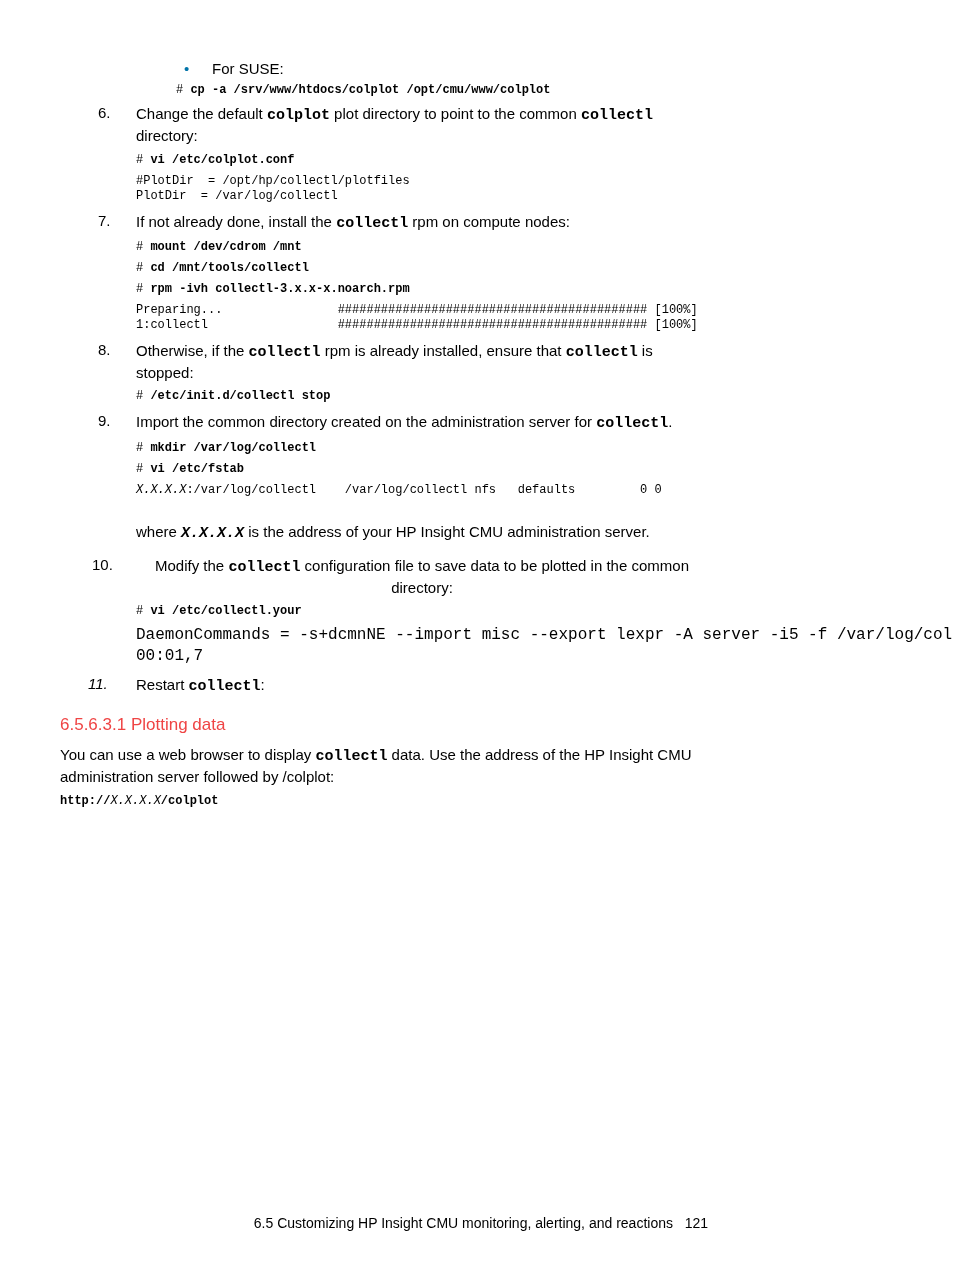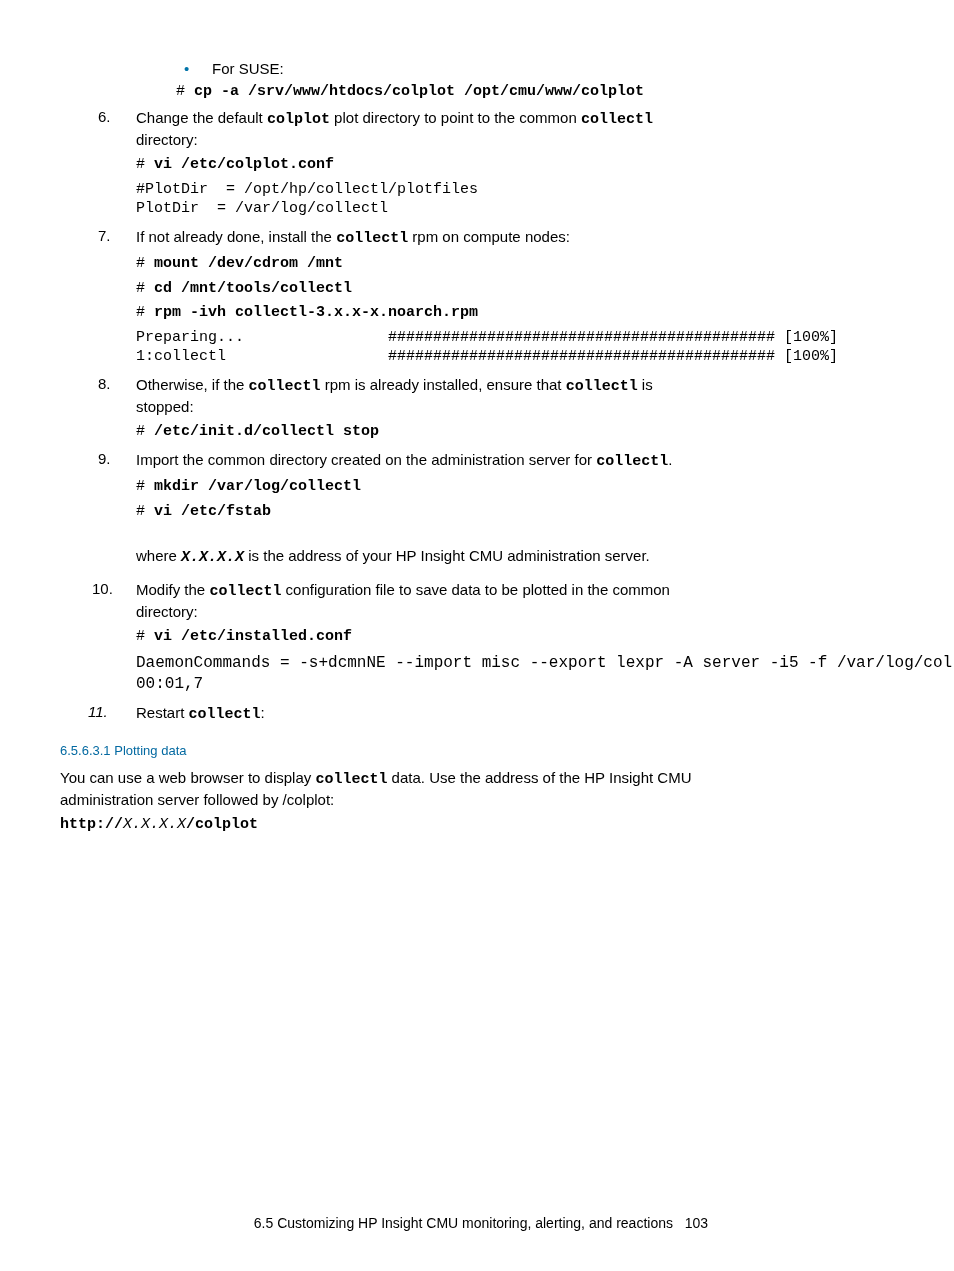--- a/index.html
+++ b/index.html
@@ -49,34 +49,34 @@
     position: absolute;
     left: 48px;
     top: 0;
     color: #0073a8;
     font-size: 15px;
   }
   .code-block {
     font-family: "Courier New", Courier, monospace;
     white-space: pre;
     margin: 6px 0 6px 0;
-    font-size: 15px;
+    font-size: 12px;
     line-height: 1.25;
   }
   .code-indent-2 { padding-left: 40px; }
   .small-code {
     font-family: "Courier New", Courier, monospace;
     font-size: 16px;
     white-space: pre;
     line-height: 1.3;
   }
   .para { margin: 6px 0 6px 0; line-height: 1.35; }
   .section-head {
-    color: #0369a1;
-    font-size: 13px;
+    color: #ef4444;
+    font-size: 17px;
     margin: 18px 0 10px 0;
     font-weight: normal;
   }
   .footer {
     position: absolute;
     bottom: 40px;
     right: 60px;
     font-size: 14px;
   }
   b { font-weight: bold; }
@@ -127,31 +127,32 @@
       <div class="code-block"><span># </span><b>/etc/init.d/collectl stop</b></div>
     </li>
 
     <li>
       <span class="num">9.</span>
       <div class="para" style="margin-top:0;">
         <span>Import the common directory created on the administration server for </span><span class="mono">collectl</span><span>.</span>
       </div>
       <div class="code-block"><span># </span><b>mkdir /var/log/collectl</b></div>
       <div class="code-block"><span># </span><b>vi /etc/fstab</b></div>
+      <div class="code-block"><span class="ital">X.X.X.X</span><span>:/var/log/collectl    /var/log/collectl nfs   defaults         0 0</span></div>
       <div class="para" style="margin-top:24px;">
         <span>where </span><span class="mono ital">X.X.X.X</span><span> is the address of your HP Insight CMU administration server.</span>
       </div>
     </li>
 
     <li>
       <span class="num" style="left:32px;">10.</span>
-      <div class="para" style="margin-top:12px;">
+      <div class="para" style="margin-top:12px;text-align:center;">
         <span>Modify the </span><span class="mono">collectl</span><span> configuration file to save data to be plotted in the common directory:</span>
       </div>
-      <div class="code-block"><span># </span><b>vi /etc/installed.conf</b></div>
+      <div class="code-block"><span># </span><b>vi /etc/collectl.your</b></div>
       <div class="small-code">DaemonCommands = -s+dcmnNE --import misc --export lexpr -A server -i5 -f /var/log/collectl -P -oz -r
 00:01,7</div>
     </li>
 
     <li>
       <span class="num" style="left:28px;font-style:italic;">11.</span>
       <div class="para" style="margin-top:0;">
         <span>Restart </span><span class="mono">collectl</span><span>:</span>
       </div>
     </li>
@@ -160,16 +161,16 @@
 
   <h3 class="section-head">6.5.6.3.1 Plotting data</h3>
 
   <div class="para">
     <span>You can use a web browser to display </span><span class="mono">collectl</span><span> data. Use the address of the HP Insight CMU administration server followed by /colplot:</span>
   </div>
 
   <div class="code-block"><b>http://</b><span class="ital">X.X.X.X</span><b>/colplot</b></div>
 
   <div class="footer">
-    <span>6.5 Customizing HP Insight CMU monitoring, alerting, and reactions</span>&nbsp;&nbsp;&nbsp;<span>103</span>
+    <span>6.5 Customizing HP Insight CMU monitoring, alerting, and reactions</span>&nbsp;&nbsp;&nbsp;<span>121</span>
   </div>
 
 </div>
 
 </body></html>

